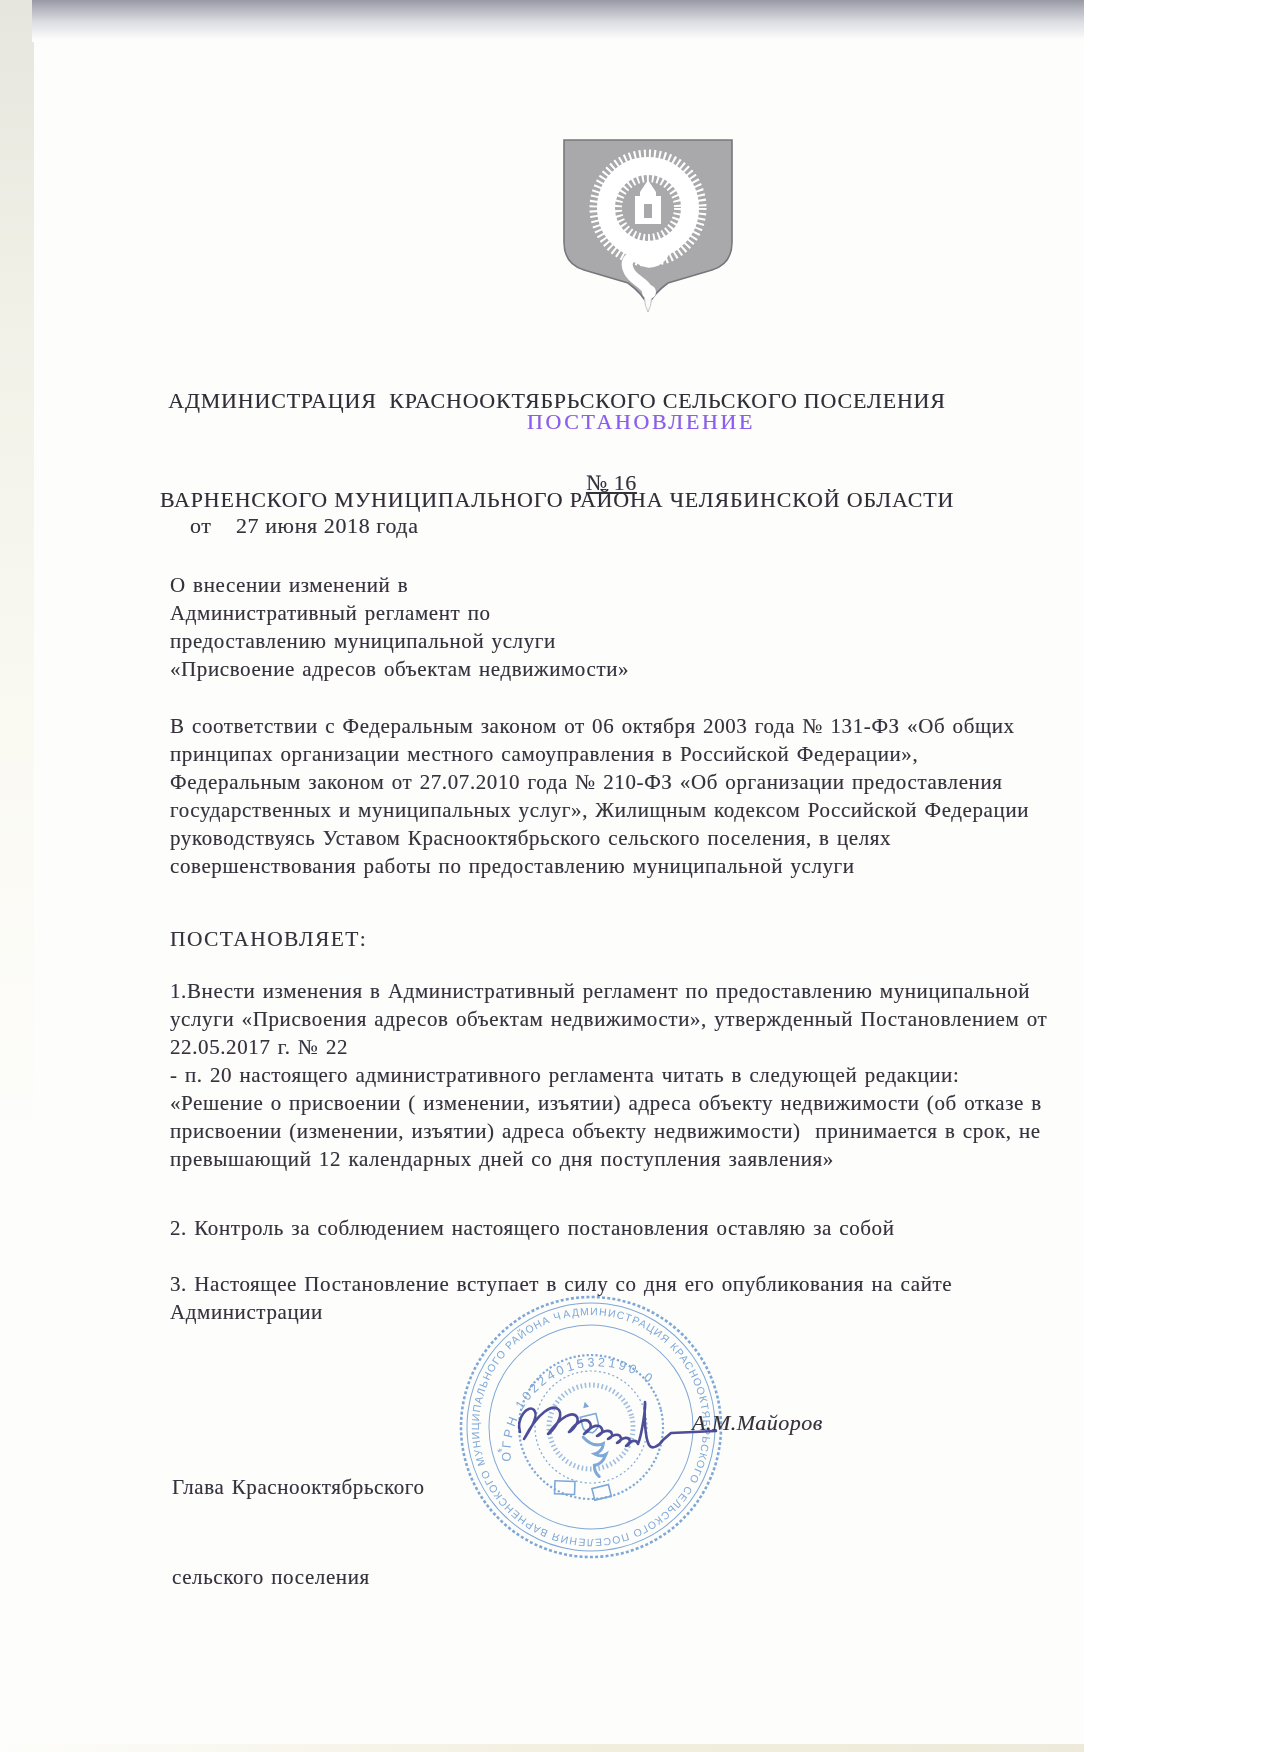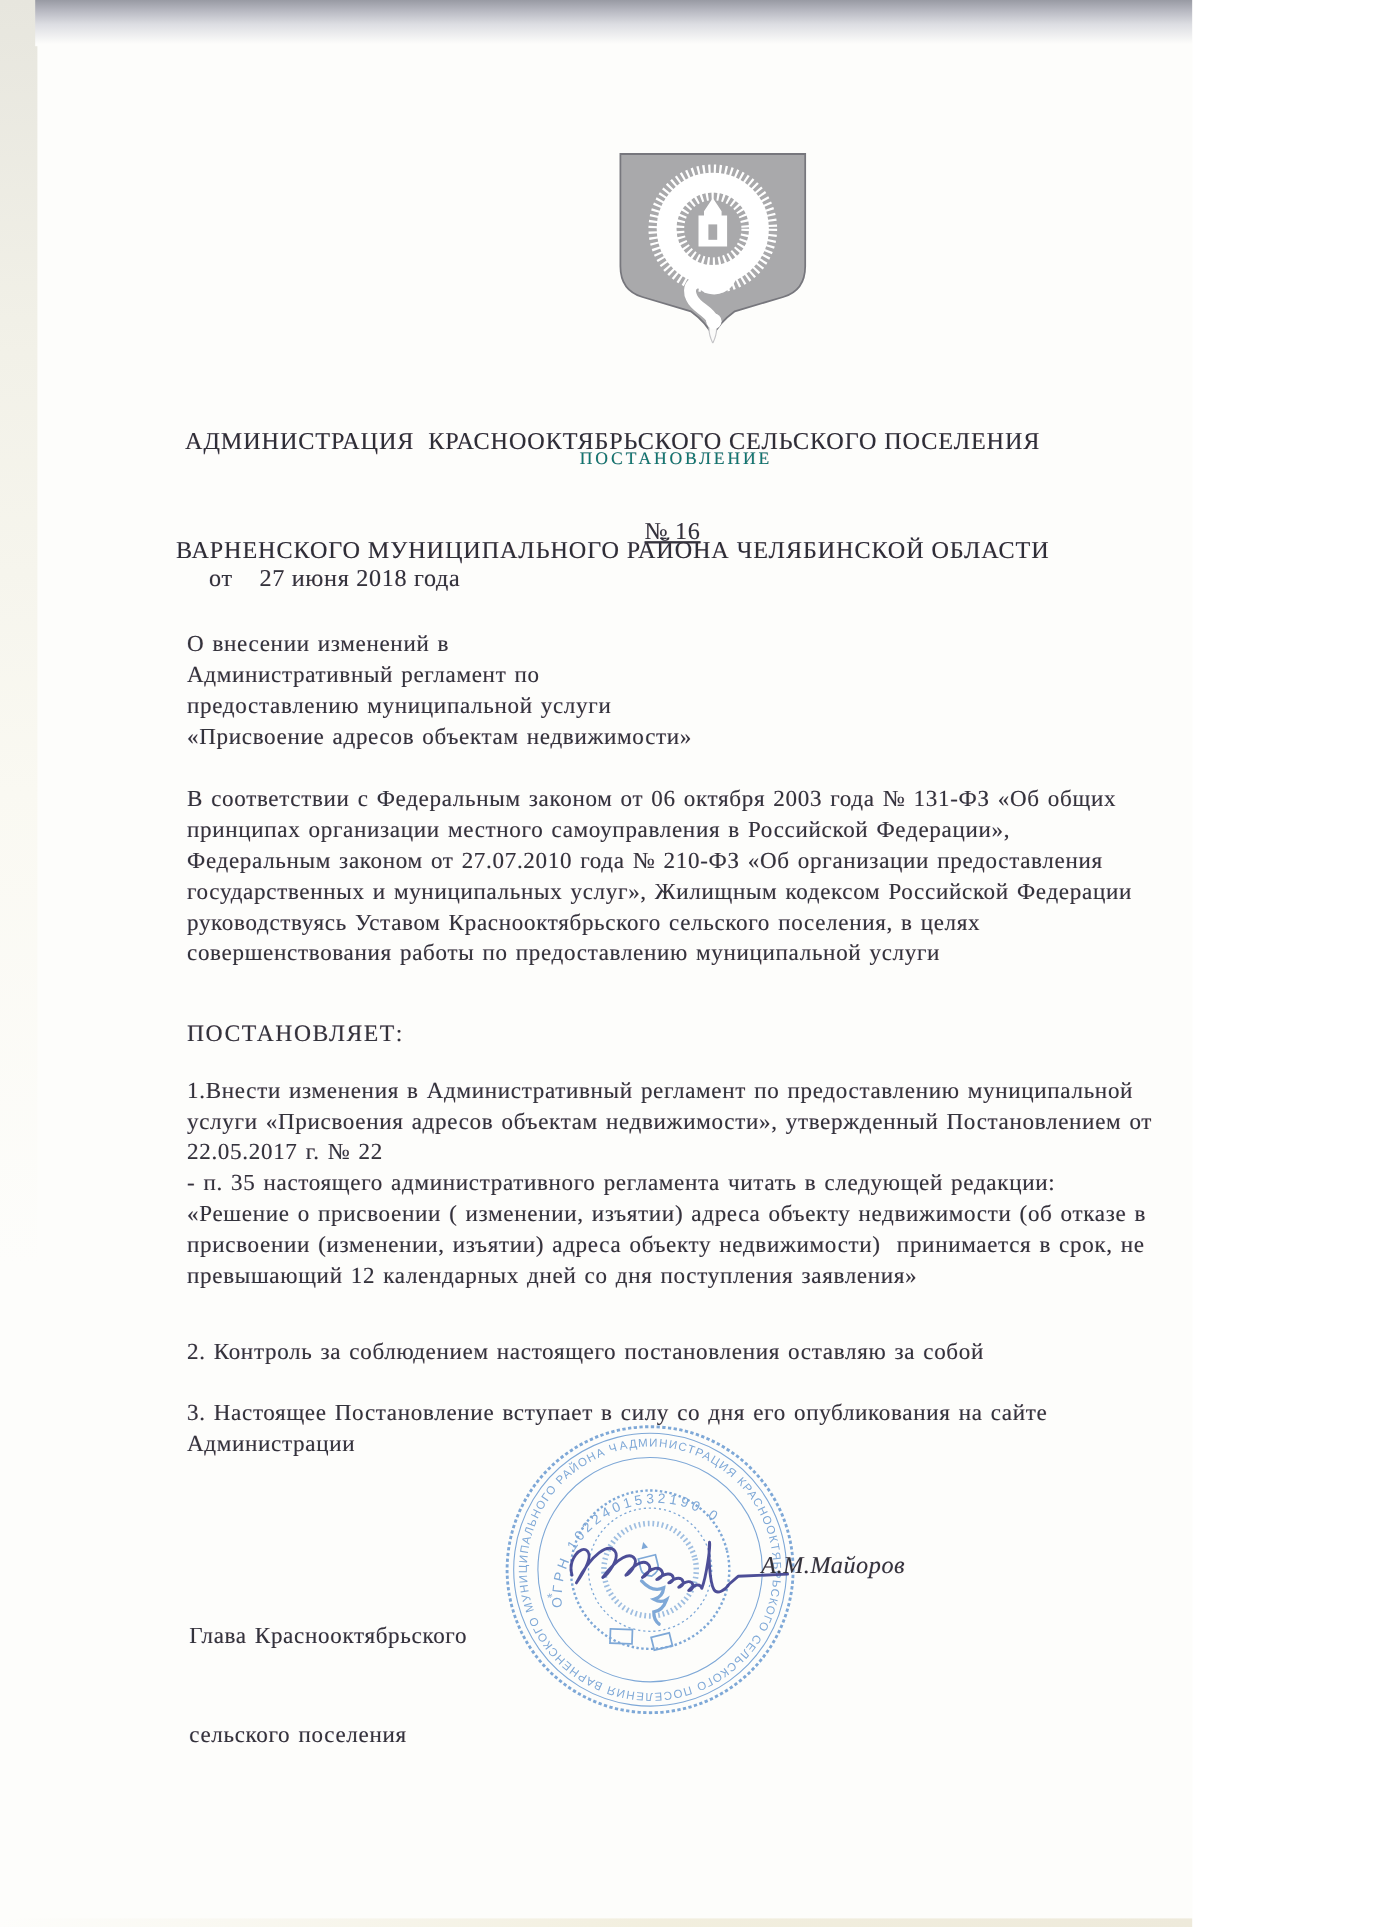--- a/index.html
+++ b/index.html
@@ -17,21 +17,21 @@
     background:linear-gradient(90deg,rgba(244,241,228,0) 0%,rgba(240,236,217,.85) 55%,#eeeadb 100%);}
   .speck-a{position:absolute;left:1146px;top:1742px;width:16px;height:5px;background:#3f3f44;border-radius:2px;transform:rotate(-6deg);}
   .speck-b{position:absolute;left:1134px;top:1746px;width:5px;height:3px;background:#8a8a8e;border-radius:2px;}
 
   .txt{position:absolute;white-space:pre;}
   .line{white-space:pre;}
   .scan{ text-shadow:0.35px 0 0 rgba(150,60,60,.22), -0.35px 0 0 rgba(50,60,150,.22); }
 
   .org{left:0;top:318px;width:1114px;text-align:center;
        font-size:22px;line-height:33px;letter-spacing:.8px;color:#2e2e36;}
-  .doctype{left:527px;top:409px;font-size:16px;letter-spacing:2.6px;color:#0f766e;}
+  .doctype{left:527px;top:409px;font-size:22px;letter-spacing:2.6px;color:#8b5cf6;}
   .dateline{left:190px;top:470px;font-size:22px;letter-spacing:.6px;margin-top:43px;}
   .docnum{left:586px;top:470px;font-size:22px;letter-spacing:.6px;text-decoration:underline;}
 
   .block{position:absolute;font-size:21px;line-height:28px;letter-spacing:.6px;word-spacing:1.5px;margin-top:24px;}
   .subject{left:170px;top:547px;}
   .preamble{left:170px;top:688px;}
   .resolves{left:170px;top:901px;font-size:21.5px;letter-spacing:1.4px;}
   .items{left:170px;top:953px;}
   .clause2{left:170px;top:1190px;}
   .clause3{left:170px;top:1246px;}
@@ -91,21 +91,21 @@
       <div class="line">руководствуясь Уставом Краснооктябрьского сельского поселения, в целях</div>
       <div class="line">совершенствования работы по предоставлению муниципальной услуги</div>
     </div>
 
   <div class="block resolves scan">ПОСТАНОВЛЯЕТ:</div>
 
   <div class="block items scan">
       <div class="line">1.Внести изменения в Административный регламент по предоставлению муниципальной</div>
       <div class="line">услуги «Присвоения адресов объектам недвижимости», утвержденный Постановлением от</div>
       <div class="line">22.05.2017 г. № 22</div>
-      <div class="line">- п. 35 настоящего административного регламента читать в следующей редакции:</div>
+      <div class="line">- п. 20 настоящего административного регламента читать в следующей редакции:</div>
       <div class="line">«Решение о присвоении ( изменении, изъятии) адреса объекту недвижимости (об отказе в</div>
       <div class="line">присвоении (изменении, изъятии) адреса объекту недвижимости)  принимается в срок, не</div>
       <div class="line">превышающий 12 календарных дней со дня поступления заявления»</div>
     </div>
 
   <div class="block clause2 scan">2. Контроль за соблюдением настоящего постановления оставляю за собой</div>
 
   <div class="block clause3 scan">
       <div class="line">3. Настоящее Постановление вступает в силу со дня его опубликования на сайте</div>
       <div class="line">Администрации</div>

